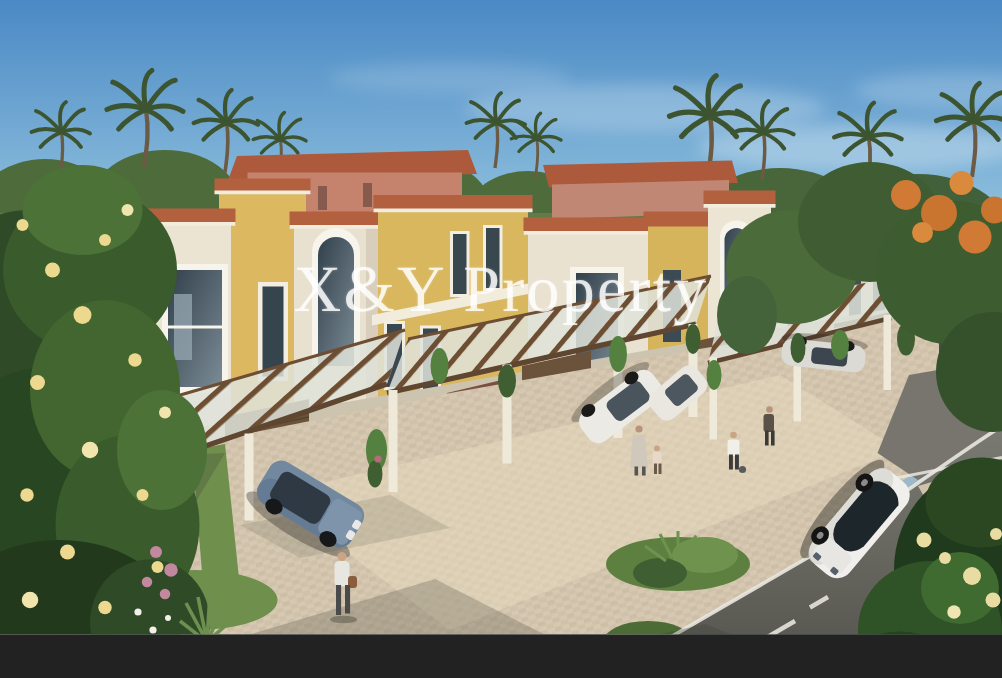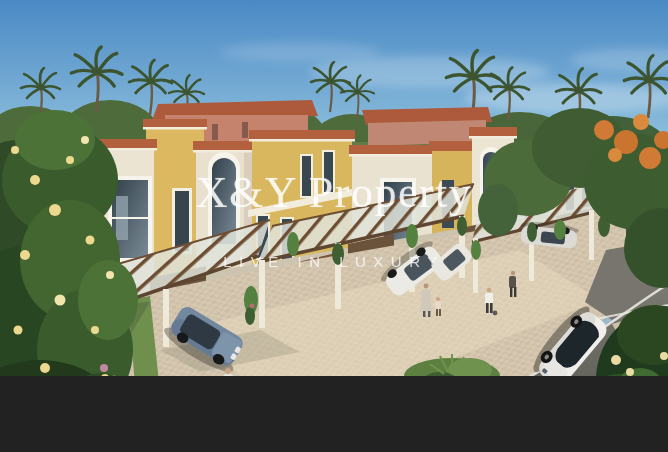--- a/index.html
+++ b/index.html
@@ -1,17 +1,17 @@
 <!DOCTYPE html>
 <html><head>
 <meta charset="utf-8">
 <style>
   html,body{margin:0;padding:0;background:#222;}
   .canvas{
-    position:relative;width:668px;height:376px;overflow:hidden;
+    position:relative;width:668px;height:423px;overflow:hidden;
     font-family:"Liberation Sans",sans-serif;background:#9cb8c9;
   }
   .canvas svg{position:absolute;left:0;top:0;display:block;}
   .wm{
     position:absolute;left:0;right:0;text-align:center;
     color:rgba(255,255,255,0.82);pointer-events:none;white-space:nowrap;
   }
   .wm-brand{
     top:167px;font-family:"Liberation Serif",serif;font-size:44px;
     letter-spacing:1.5px;font-weight:400;
@@ -460,14 +460,13 @@
       <circle cx="636" cy="408" r="4.5" fill="#f0e6b4"></circle>
           <circle cx="620" cy="430" r="5.5"></circle>
       <circle cx="652" cy="428" r="4.5" fill="#f0e6b4"></circle>
           <circle cx="664" cy="356" r="4"></circle>
     </g>
     <path d="M612,452 L626,430 M632,452 L640,434 M596,452 L606,436" stroke="#3f6b31" stroke-width="2.2" fill="none"></path>
   </g>
 </svg>
 
 <div class="wm wm-brand">X&amp;Y Property</div>
-<div class="wm wm-tag">LIVE IN LUXURY</div>
 </div>
 
 </body></html>

